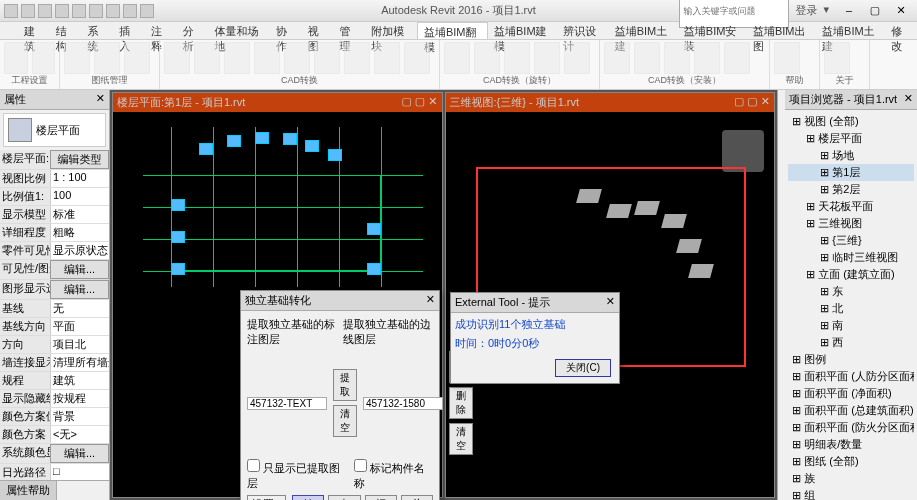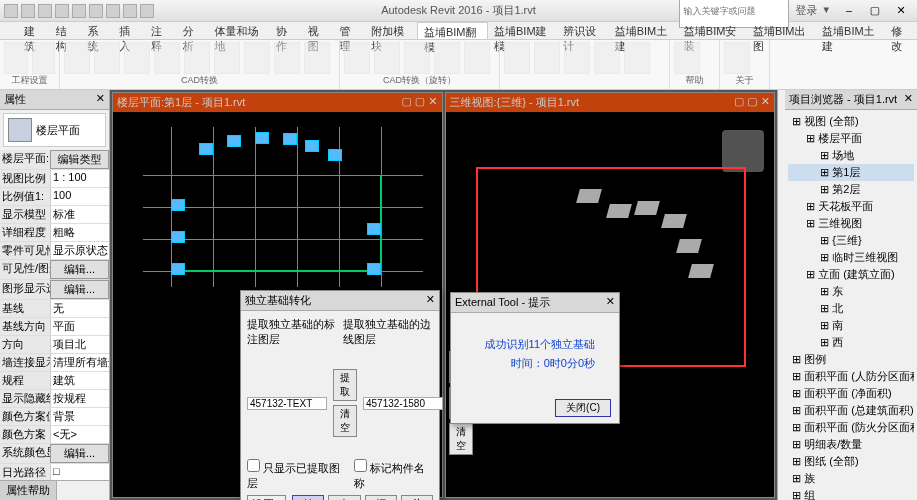--- a/index.html
+++ b/index.html
@@ -55,21 +55,21 @@
 .dialog { position: absolute; background: #f0f0f0; border: 1px solid #888; box-shadow: 2px 2px 6px rgba(0,0,0,.4); }
 .dlg-title { background: #d8d8d8; display: flex; justify-content: space-between; padding: 2px 4px; font-size: 10px; border-bottom: 1px solid #aaa; }
 .dlg1 { left: 243px; top: 376px; width: 190px; }
 .dlg1 .body { padding: 6px; font-size: 10px; }
 .dlg1 .row { display: flex; gap: 6px; align-items: center; margin-bottom: 4px; }
 .dlg1 .row .lab { width: 100px; }
 .dlg1 input[type=text] { border: 1px solid #aaa; width: 80px; font-size: 10px; padding: 0 2px; }
 .dlg1 .btns { display: flex; gap: 4px; }
 .dlg1 .btns button { font-size: 10px; padding: 1px 6px; border: 1px solid #888; background: #e8e8e8; }
 .dlg2 { left: 454px; top: 385px; width: 170px; }
-.dlg2 .body { padding: 24px; color: #14c; font-size: 10px; text-align: right; }
+.dlg2 .body { padding: 4px; color: #14c; font-size: 10px; }
 .dlg2 .body p { margin-bottom: 4px; }
 .dlg2 .btns { text-align: right; padding: 0 8px 6px; }
 .dlg2 .btns button { padding: 1px 10px; border: 1px solid #33a; background: #e8e8e8; font-size: 10px; }
 </style>
 </head>
 <body>
 
 <div class="title-bar">
   <div class="qat">
     <span class="qi"></span>
@@ -118,20 +118,28 @@
   </div>
 
 <div class="ribbon" id="ribbon">
     <div class="grp" style="width: 60px;">
       <div class="btns">
         <div class="btn"></div>
         <div class="btn"></div>
       </div>
       <div class="lbl">工程设置</div>
     </div>
+    <div class="grp" style="width: 100px;">
+      <div class="btns">
+        <div class="btn"></div>
+        <div class="btn"></div>
+        <div class="btn"></div>
+      </div>
+      <div class="lbl">图纸管理</div>
+    </div>
     <div class="grp" style="width: 280px;">
       <div class="btns">
         <div class="btn"></div>
         <div class="btn"></div>
         <div class="btn"></div>
         <div class="btn"></div>
         <div class="btn"></div>
         <div class="btn"></div>
         <div class="btn"></div>
         <div class="btn"></div>
@@ -150,20 +158,21 @@
       <div class="lbl">CAD转换（旋转）</div>
     </div>
     <div class="grp" style="width: 170px;">
       <div class="btns">
         <div class="btn"></div>
         <div class="btn"></div>
         <div class="btn"></div>
         <div class="btn"></div>
         <div class="btn"></div>
       </div>
+      <div class="lbl">CAD转换（安装）</div>
     </div>
     <div class="grp" style="width: 50px;">
       <div class="btns">
         <div class="btn"></div>
       </div>
       <div class="lbl">帮助</div>
     </div>
     <div class="grp" style="width: 50px;">
       <div class="btns">
         <div class="btn"></div>

